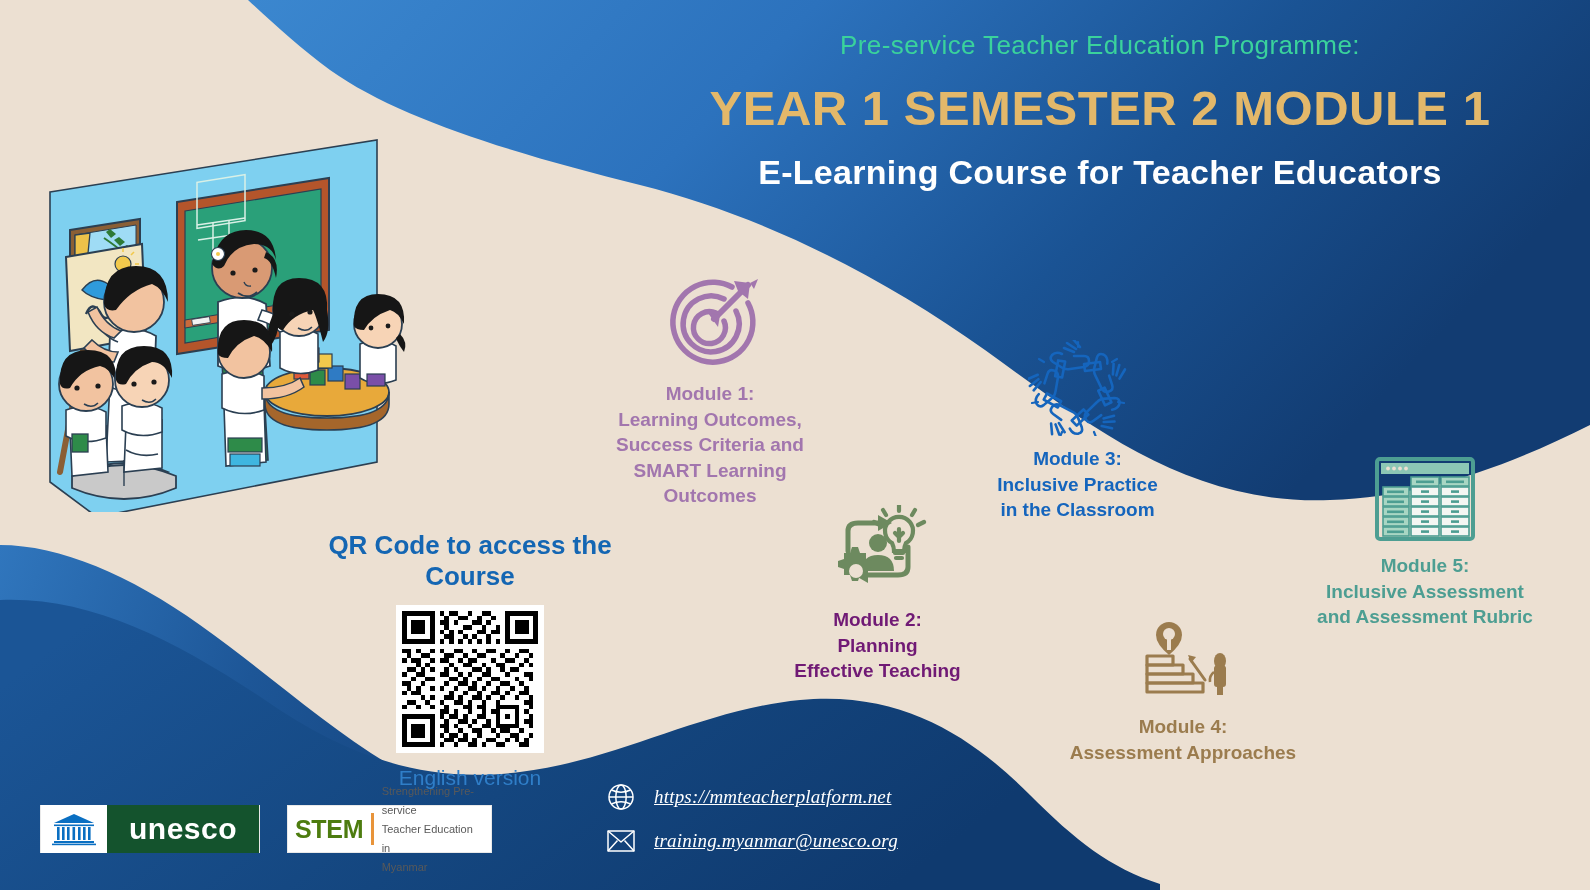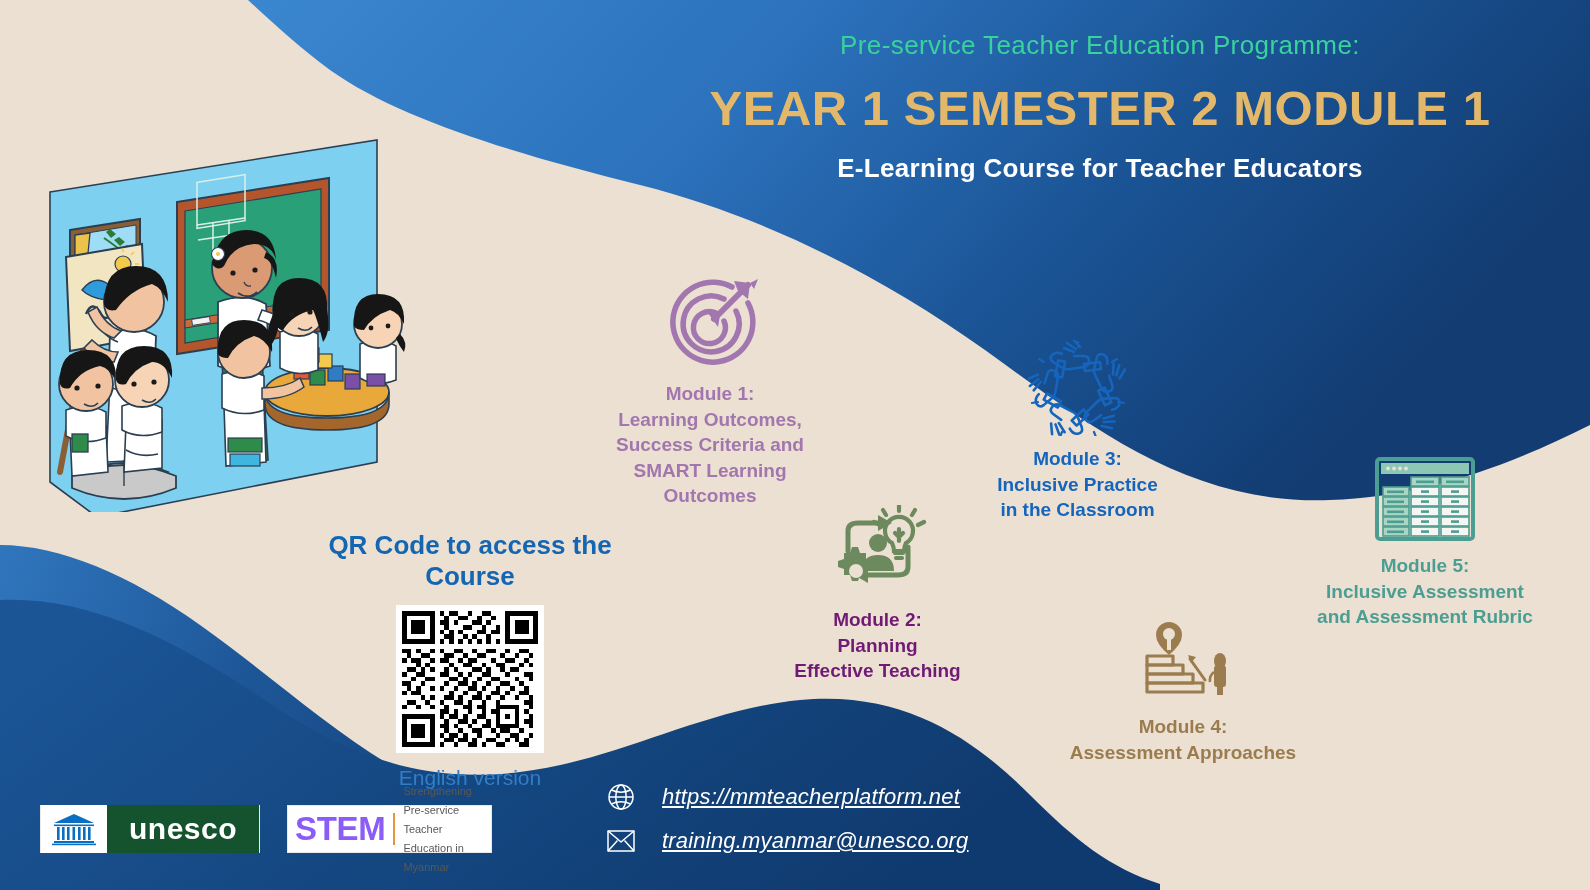--- a/index.html
+++ b/index.html
@@ -14,21 +14,21 @@
 
   
   .hdr{position:absolute;text-align:center;left:640px;width:920px;}
   .hdr-kicker{
     top:30px;font-size:26px;font-weight:normal;color:#3ad29c;letter-spacing:.4px;
   }
   .hdr-title{
     top:80px;font-size:49px;font-weight:bold;color:#e3b86a;letter-spacing:.5px;
   }
   .hdr-sub{
-    top:153px;font-size:26px;font-weight:bold;color:#ffffff;letter-spacing:.3px;
+    top:153px;font-size:34px;font-weight:bold;color:#ffffff;letter-spacing:.3px;
   }
 
   
   .module{position:absolute;text-align:center;}
   .mod-label{font-weight:bold;font-size:19px;line-height:25.5px;white-space:pre-line;}
   .mod-icon{display:block;margin:0 auto 10px auto;}
 
   #module-1{left:585px;top:275px;width:250px;}
   #module-2{left:755px;top:505px;width:245px;}
   #module-3{left:965px;top:340px;width:225px;}
@@ -49,31 +49,31 @@
   }
   .unesco-mark{width:66px;height:48px;display:flex;align-items:center;justify-content:center;background:#fff;}
   .unesco-word{
     flex:1;height:48px;background:#14532d;color:#fff;font-size:30px;font-weight:bold;
     display:flex;align-items:center;justify-content:center;letter-spacing:.5px;
   }
   .stem-logo{
     width:205px;height:48px;background:#fff;display:flex;align-items:center;
     border:1px solid #e9e9e9;box-sizing:border-box;padding:0 7px;
   }
-  .stem-word{font-size:33px;font-weight:bold;color:#8b5cf6;letter-spacing:-.3px;}
+  .stem-word{font-size:25px;font-weight:bold;color:#4d7c0f;letter-spacing:-.3px;}
   .stem-bar{width:3px;height:32px;background:#e8943a;margin:0 8px;}
   .stem-sub{font-size:11px;line-height:19px;color:#595959;white-space:pre-line;}
 
   
   #contact{position:absolute;left:600px;top:775px;}
   .contact-row{display:flex;align-items:center;height:44px;}
   .contact-icon{width:42px;display:flex;justify-content:center;}
   .contact-text{
-    font-size:22px;color:#ffffff;text-decoration:underline;font-style:italic;
-    margin-left:20px;letter-spacing:.2px;
+    font-size:19px;color:#ffffff;text-decoration:underline;font-style:italic;
+    margin-left:12px;letter-spacing:.2px;font-family:Liberation Serif, serif;
   }
 </style>
 </head>
 <body>
 
 <div id="poster">
 
   <svg id="bg" viewBox="0 0 1590 890" preserveAspectRatio="none">
     <defs>
       <linearGradient id="gblue" x1="0" y1="0" x2="1" y2="0.35">

